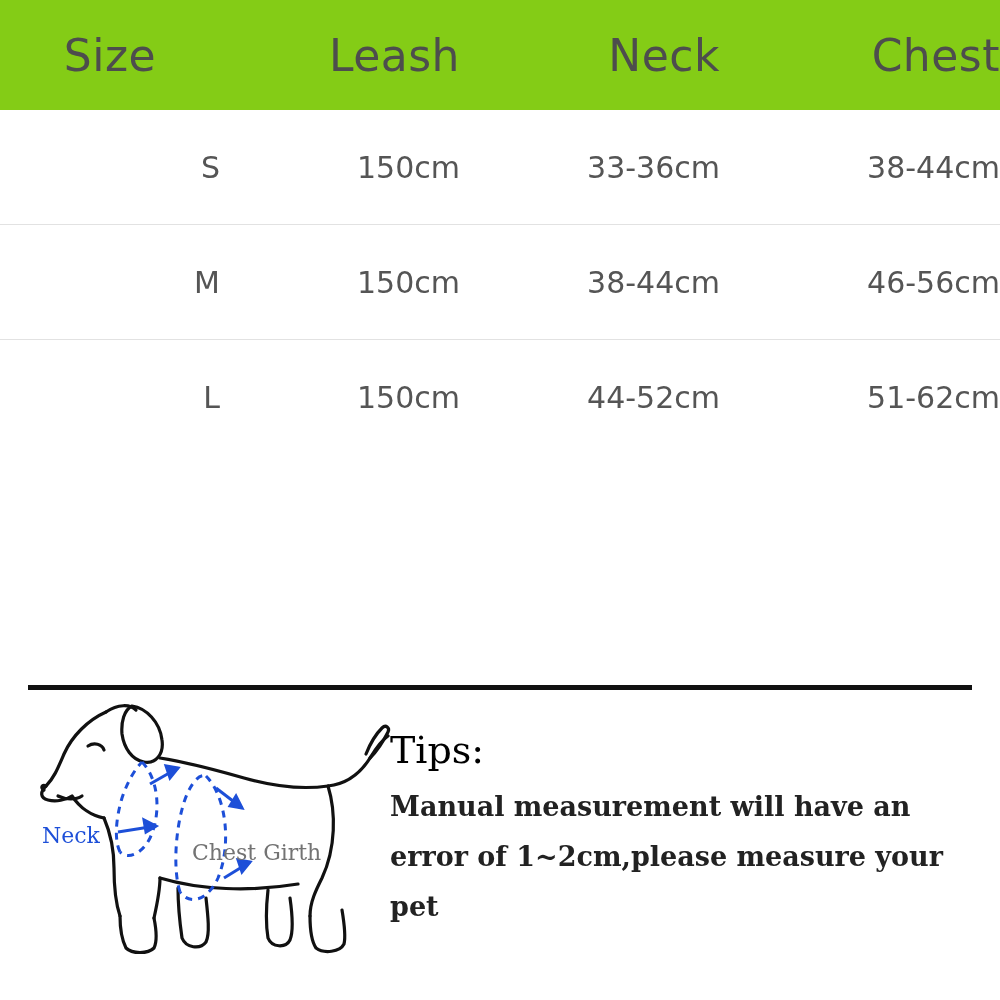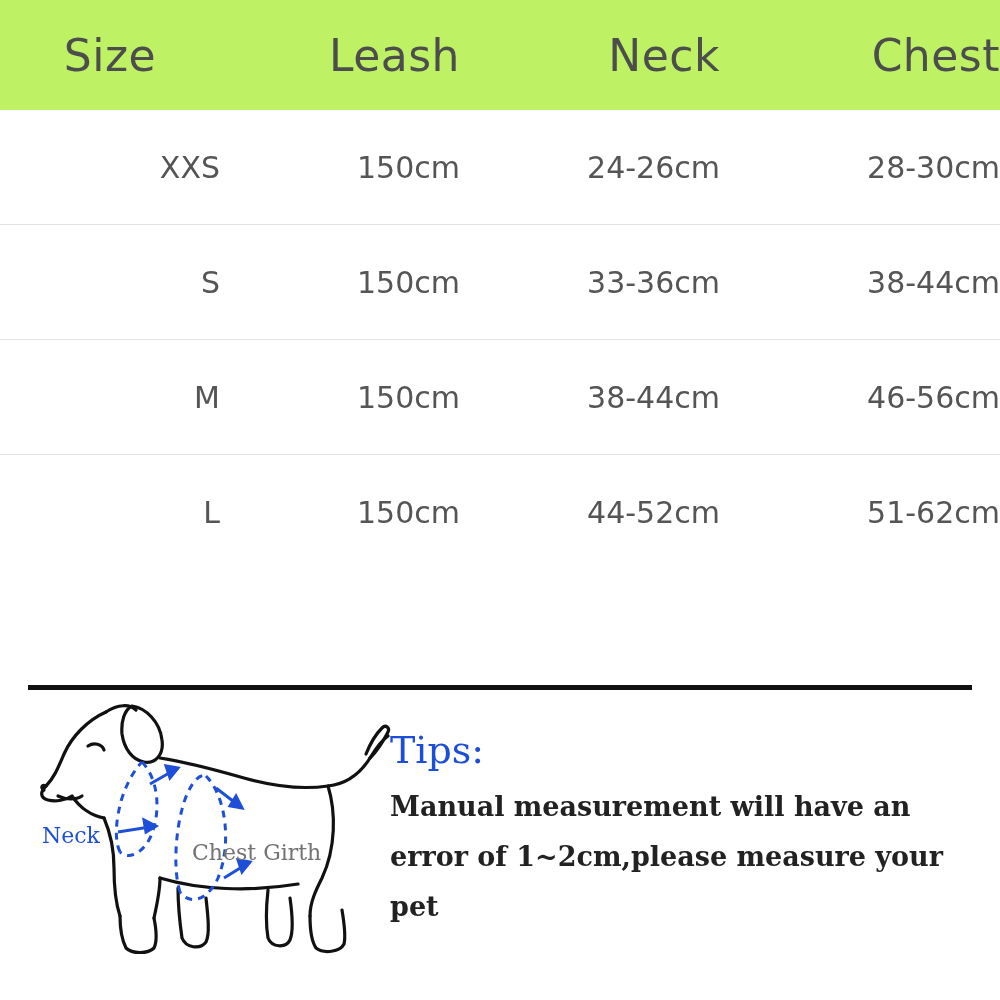--- a/index.html
+++ b/index.html
@@ -26,21 +26,21 @@
     width: 1000px;
     border-collapse: collapse;
     table-layout: fixed;
   }
   .size-table th, .size-table td {
     text-align: right;
     vertical-align: middle;
     font-weight: normal;
   }
   .size-table thead th {
-    background: #bef264;
+    background: #84cc16;
     color: #4d4d4d;
     font-size: 44px;
     height: 110px;
     padding: 0;
     letter-spacing: 0.5px;
   }
   .size-table tbody td {
     font-size: 30px;
     height: 114px;
     padding: 0;
@@ -87,21 +87,21 @@
     height: 308px;
   }
   .tips-pane {
     position: relative;
     width: 610px;
     height: 308px;
     padding-top: 38px;
     box-sizing: border-box;
   }
   .tips-title {
-    color: #1d4ed8;
+    color: #000000;
     font-size: 38px;
     font-family: "DejaVu Serif", serif;
     margin: 0 0 10px 0;
     line-height: 1.1;
   }
   .tips-body {
     color: #222222;
     font-size: 27px;
     font-family: "DejaVu Serif", serif;
     line-height: 1.85;
@@ -136,26 +136,20 @@
   <table class="size-table">
     <thead>
       <tr>
         <th class="col-size">Size</th>
         <th class="col-leash">Leash</th>
         <th class="col-neck">Neck</th>
         <th class="col-chest">Chest</th>
       </tr>
     </thead>
     <tbody>
-      <tr>
-        <td class="col-size">XXS</td>
-        <td class="col-leash">150cm</td>
-        <td class="col-neck">24-26cm</td>
-        <td class="col-chest">28-30cm</td>
-      </tr>
       <tr>
         <td class="col-size">S</td>
         <td class="col-leash">150cm</td>
         <td class="col-neck">33-36cm</td>
         <td class="col-chest cell-bold">38-44cm</td>
       </tr>
       <tr>
         <td class="col-size">M</td>
         <td class="col-leash">150cm</td>
         <td class="col-neck">38-44cm</td>

